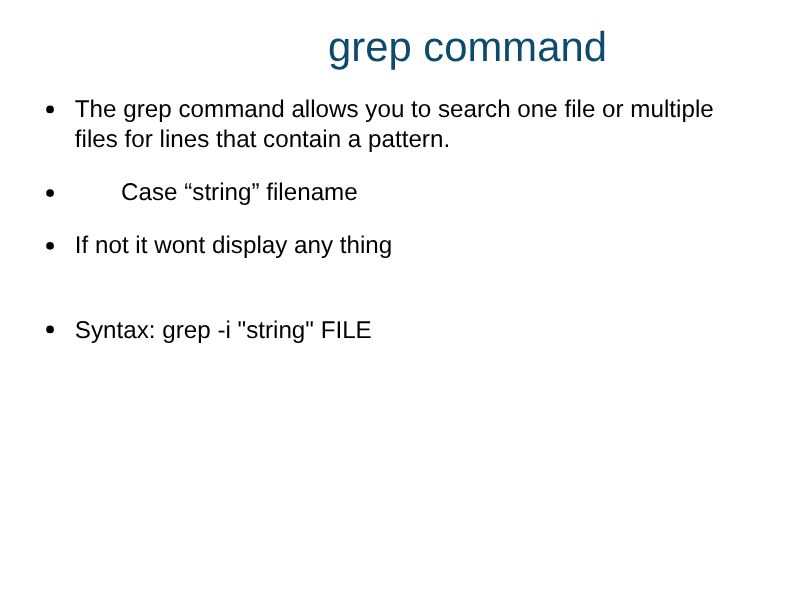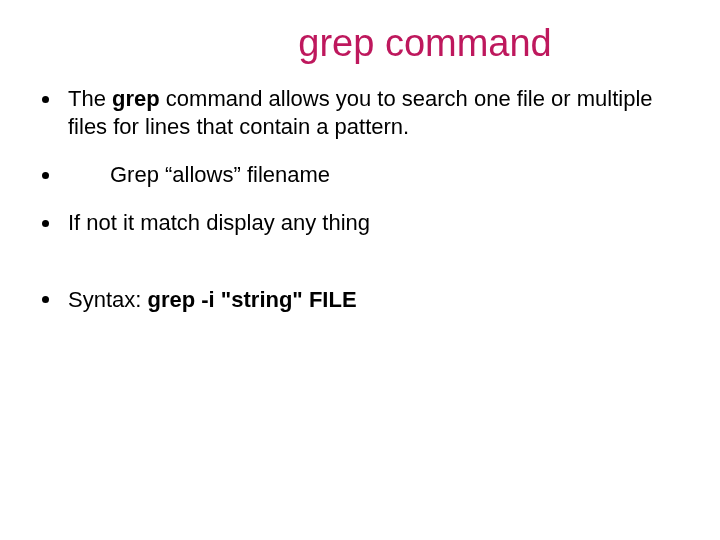--- a/index.html
+++ b/index.html
@@ -12,21 +12,21 @@
     color: #000000;
     overflow: hidden;
   }
   .slide {
     width: 720px;
     height: 540px;
     position: relative;
     box-sizing: border-box;
   }
   .title {
-    color: #be185d;
+    color: #0c4a6e;
     font-size: 38px;
     font-weight: normal;
     text-align: center;
     padding-top: 22px;
     margin-left: 130px;
     margin-bottom: 20px;
   }
   ul.bullets {
     list-style: none;
     margin: 0;
@@ -48,35 +48,35 @@
     height: 7px;
     background: #000;
     border-radius: 50%;
   }
   .indent {
     padding-left: 78px !important;
   }
   .gap-large {
     margin-top: 48px;
   }
-  b { font-weight: bold; }
+  b { font-weight: normal; }
 </style>
 </head>
 <body>
 
 <div class="slide">
   <div class="title">grep command</div>
 
   <ul class="bullets">
     <li>
       <span>The </span><b>grep</b><span> command allows you to search one file or multiple files for lines that contain a pattern.</span>
     </li>
     <li class="indent">
-      <span>Grep “allows” filename</span>
+      <span>Case “string” filename</span>
     </li>
     <li>
-      <span>If not it match display any thing</span>
+      <span>If not it wont display any thing</span>
     </li>
     <li class="gap-large">
       <span>Syntax: </span><b>grep -i "string" FILE</b>
     </li>
   </ul>
 </div>
 
 </body></html>

